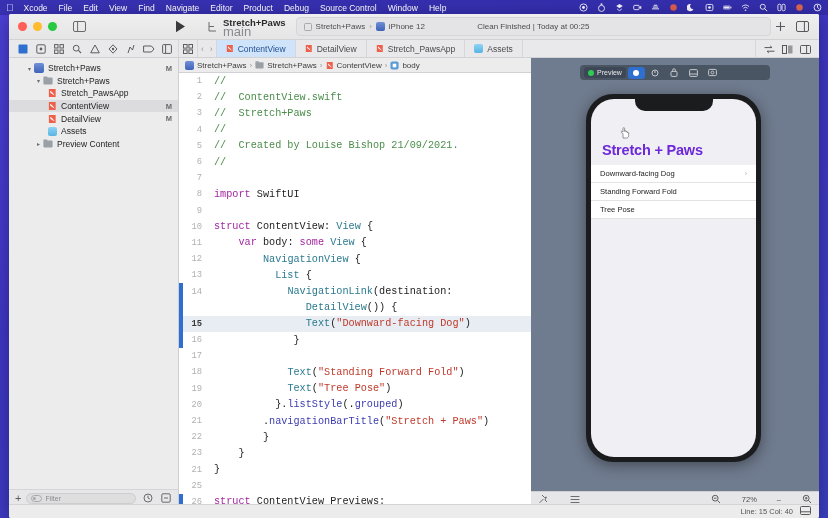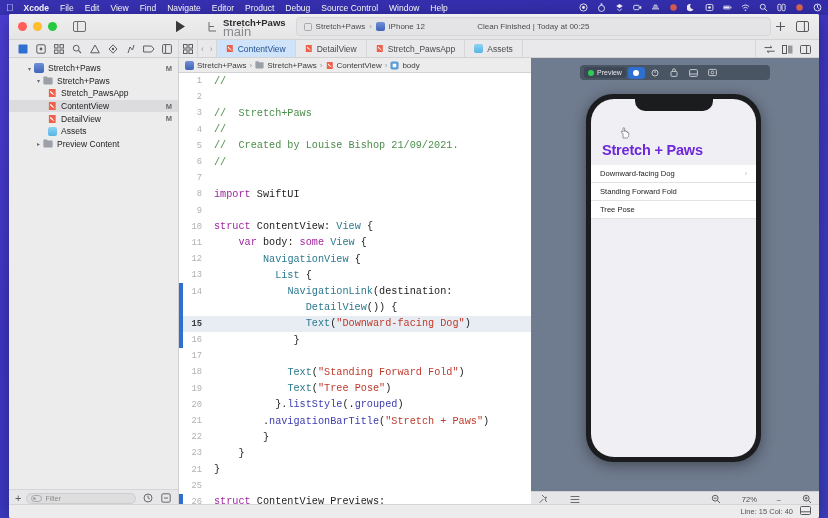--- a/index.html
+++ b/index.html
@@ -18,21 +18,21 @@
   
   .menubar {
     position: absolute; left:0; top:0; width:828px; height:15px;
     background: rgba(40,38,150,0.55);
     display:flex; align-items:center;
     font-size:8.5px; color:#fff;
     padding: 0 6px;
   }
   .menubar .apple { font-size:10px; margin-right:10px; line-height:1; }
   .menubar .mi { margin-right:11px; white-space:nowrap; }
-  .menubar .mi.bold { font-weight:bold; }
+  .menubar .mi.bold { font-weight:normal; }
   .menubar .spacer { flex:1; }
   .menubar .status-icons { display:flex; align-items:center; gap:9px; }
   .menubar .sicon { width:9px; height:9px; opacity:.95; display:block; }
 
   
   .window {
     position:absolute; left:9px; top:14px; width:810px; height:504px;
     background:#ececec;
     border-radius:2px;
     overflow:hidden;
@@ -576,21 +576,21 @@
           <span class="crumb">
             <svg width="9" height="9" viewBox="0 0 10 10">
                 <rect x="0.5" y="0.5" width="9" height="9" rx="2" fill="#5b9bd5"></rect>
                 <rect x="3" y="3" width="4" height="4" fill="#fff"></rect>
               </svg>
             <span>body</span>
           </span>
         </div>
         <div class="code-area" id="code-area">
             <div class="code-line"><span class="gutter-mark"></span><span class="lno">1</span><span class="ctext"><span class="k-comment">//</span></span></div>
-            <div class="code-line"><span class="gutter-mark"></span><span class="lno">2</span></div>
+            <div class="code-line"><span class="gutter-mark"></span><span class="lno">2</span><span class="ctext"><span class="k-comment">//  ContentView.swift</span></span></div>
             <div class="code-line"><span class="gutter-mark"></span><span class="lno">3</span><span class="ctext"><span class="k-comment">//  Stretch+Paws</span></span></div>
             <div class="code-line"><span class="gutter-mark"></span><span class="lno">4</span><span class="ctext"><span class="k-comment">//</span></span></div>
             <div class="code-line"><span class="gutter-mark"></span><span class="lno">5</span><span class="ctext"><span class="k-comment">//  Created by Louise Bishop 21/09/2021.</span></span></div>
             <div class="code-line"><span class="gutter-mark"></span><span class="lno">6</span><span class="ctext"><span class="k-comment">//</span></span></div>
             <div class="code-line"><span class="gutter-mark"></span><span class="lno">7</span><span class="ctext"><span class="k-plain"></span></span></div>
             <div class="code-line"><span class="gutter-mark"></span><span class="lno">8</span><span class="ctext"><span class="k-key">import</span><span class="k-plain"> SwiftUI</span></span></div>
             <div class="code-line"><span class="gutter-mark"></span><span class="lno">9</span><span class="ctext"><span class="k-plain"></span></span></div>
             <div class="code-line"><span class="gutter-mark"></span><span class="lno">10</span><span class="ctext"><span class="k-key">struct</span><span class="k-plain"> ContentView</span><span class="k-plain">: </span><span class="k-type">View</span><span class="k-plain"> {</span></span></div>
             <div class="code-line"><span class="gutter-mark"></span><span class="lno">11</span><span class="ctext"><span class="k-plain">    </span><span class="k-key">var</span><span class="k-plain"> body: </span><span class="k-key">some</span><span class="k-plain"> </span><span class="k-type">View</span><span class="k-plain"> {</span></span></div>
             <div class="code-line"><span class="gutter-mark"></span><span class="lno">12</span><span class="ctext"><span class="k-plain">        </span><span class="k-type">NavigationView</span><span class="k-plain"> {</span></span></div>

